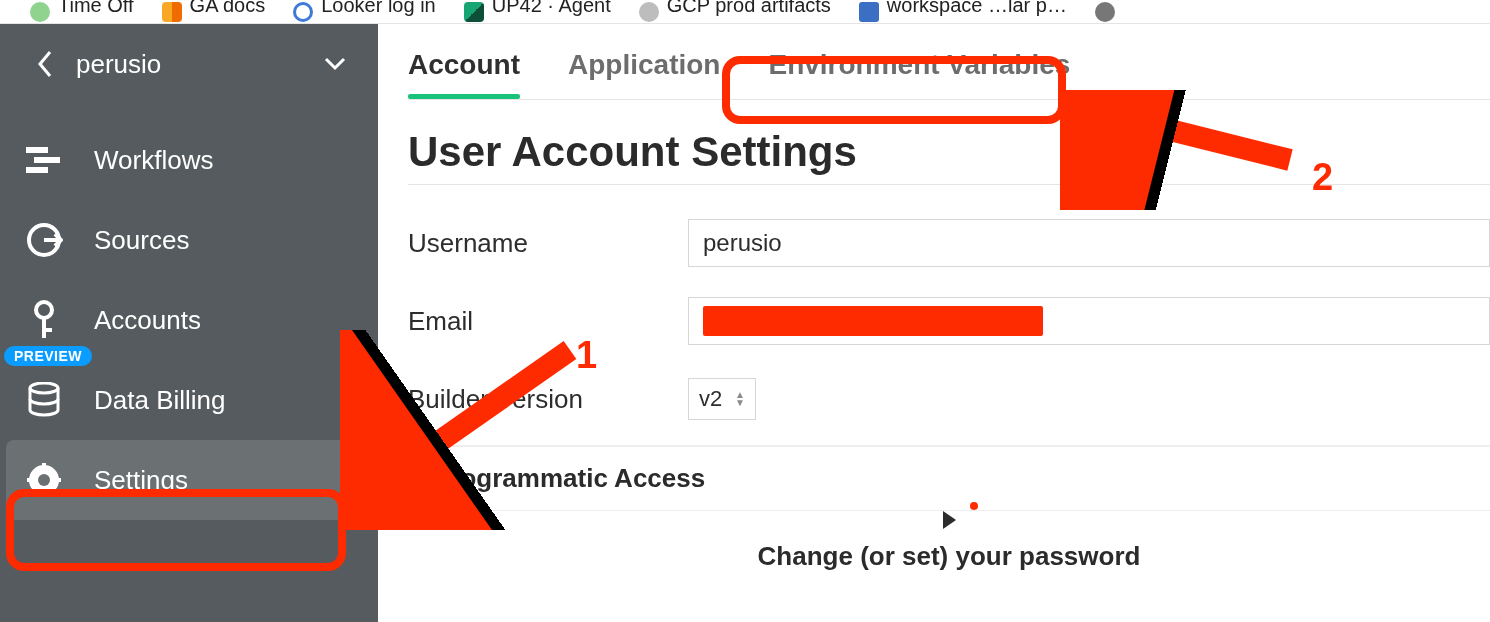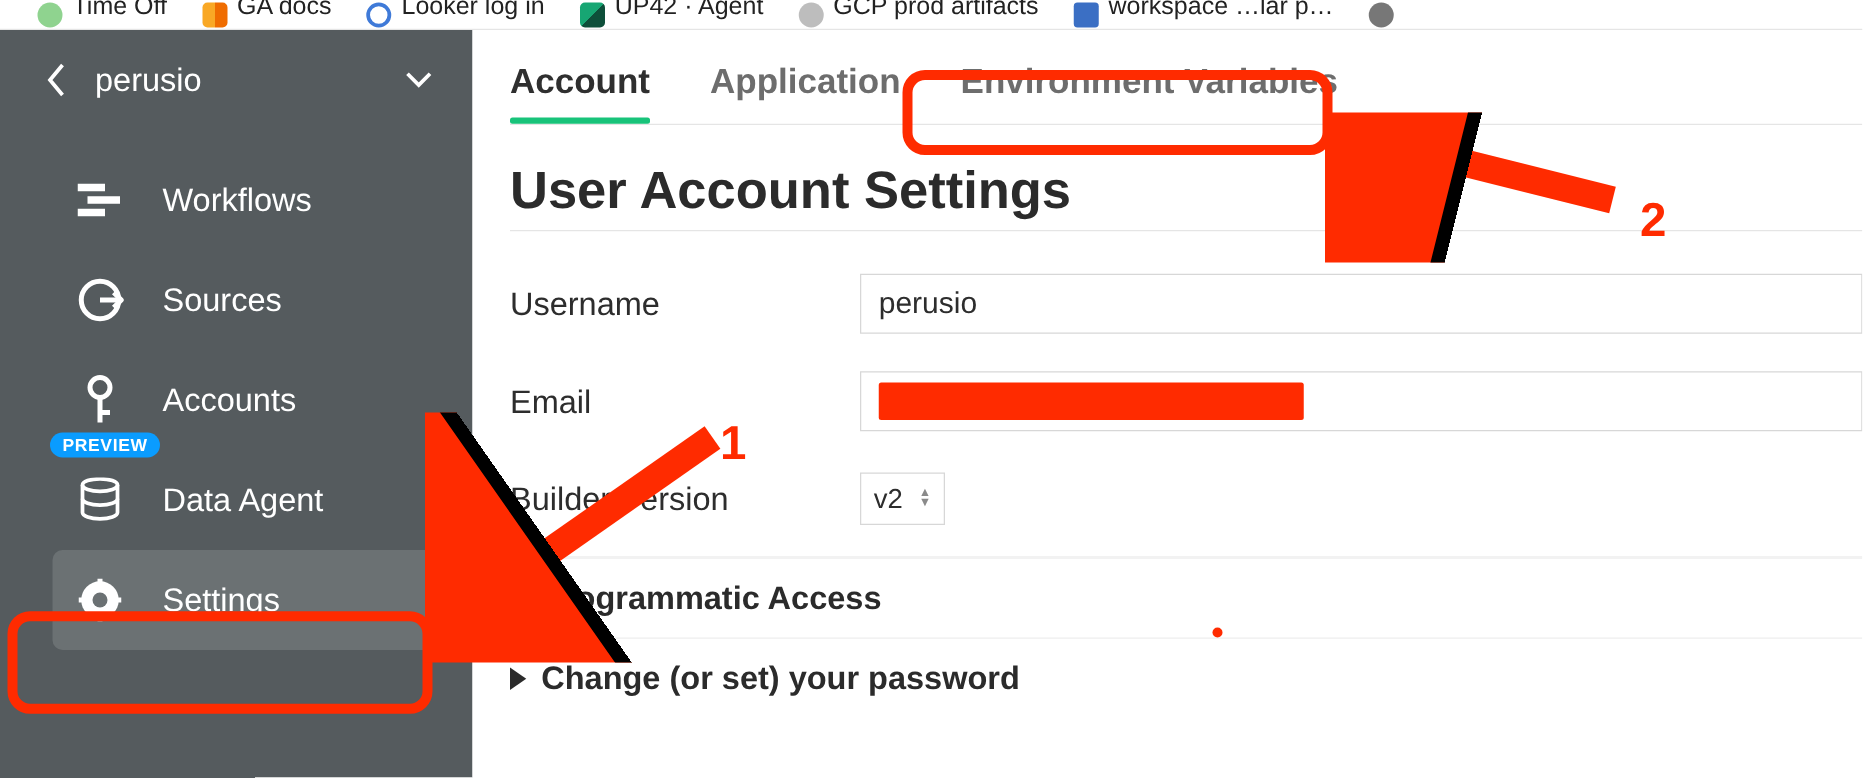--- a/index.html
+++ b/index.html
@@ -53,21 +53,21 @@
     flex:1;
     font-size: 26px;
     font-weight: 400;
     padding-left: 14px;
     color:#fff;
   }
   .sb-chev {
     width:30px; height:30px; display:flex; align-items:center; justify-content:center;
     color:#fff;
   }
-  .sb-nav { padding-top: 16px; padding-left: 36px; }
+  .sb-nav { padding-top: 16px; }
   .sb-item {
     display:flex;
     align-items:center;
     height: 80px;
     padding: 0 22px;
     gap: 28px;
     cursor:pointer;
     position:relative;
   }
   .sb-item.active { background: #6b7173; border-radius: 8px; margin: 0 6px; padding: 0 16px; }
@@ -316,21 +316,21 @@
 
       <div class="sb-item">
         <span class="badge">PREVIEW</span>
         <span class="sb-ico">
           <svg width="34" height="36" viewBox="0 0 34 36" stroke-width="3">
             <ellipse cx="17" cy="6" rx="14" ry="5"></ellipse>
             <path d="M3 6 v22 a14 5 0 0 0 28 0 V6"></path>
             <path d="M3 17 a14 5 0 0 0 28 0"></path>
           </svg>
         </span>
-        <span class="sb-label">Data Agent</span>
+        <span class="sb-label">Data Billing</span>
       </div>
 
       <div class="sb-item active">
         <span class="sb-ico">
           <svg width="34" height="34" viewBox="0 0 34 34" stroke-width="0">
             <circle cx="17" cy="17" r="15" fill="#fff"></circle>
             <circle cx="17" cy="17" r="6" fill="#6b7173"></circle>
             <g fill="#fff">
               <rect x="15" y="-1" width="4" height="8"></rect>
               <rect x="15" y="27" width="4" height="8"></rect>
@@ -380,21 +380,21 @@
       </div>
     </div>
 
     <div class="sep-light"></div>
 
     <div class="disclosure">
       <span class="tri"></span>
       <span>Programmatic Access</span>
     </div>
 
-    <div class="disclosure" style="border-top:1px solid #eee;">
+    <div class="disclosure" style="border-top:1px solid #eee;flex-direction:column;">
       <span class="tri"></span>
       <span>Change (or set) your password</span>
     </div>
 
   </main>
 
   <div class="highlight-box hl-envtab"></div>
 
   <div class="arrow" style="left:340px; top:330px;">
     <svg width="260" height="200" viewBox="0 0 260 200">

